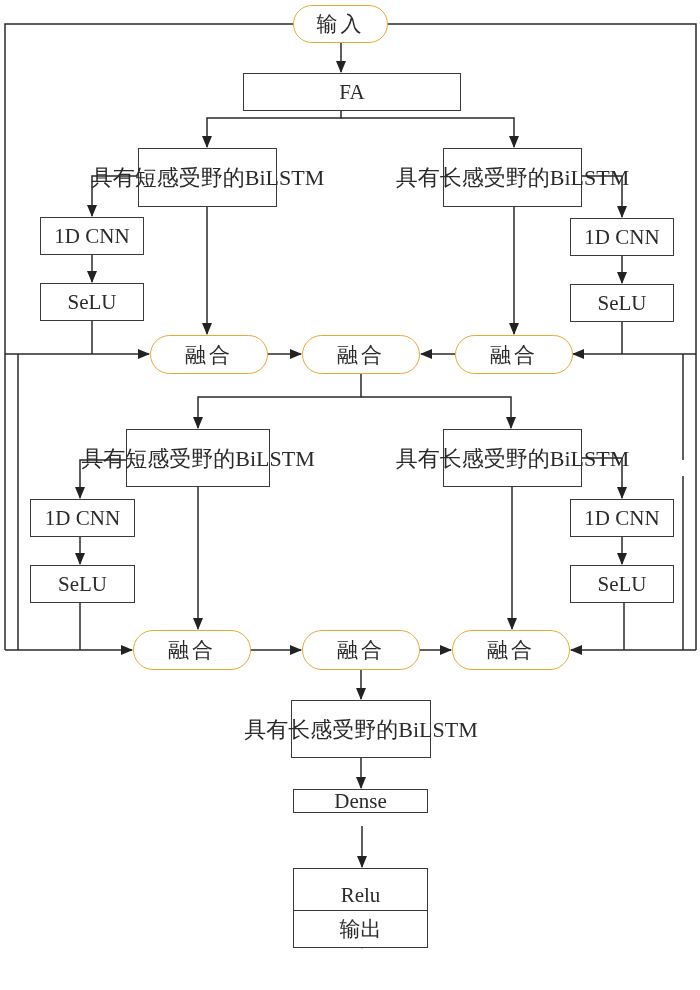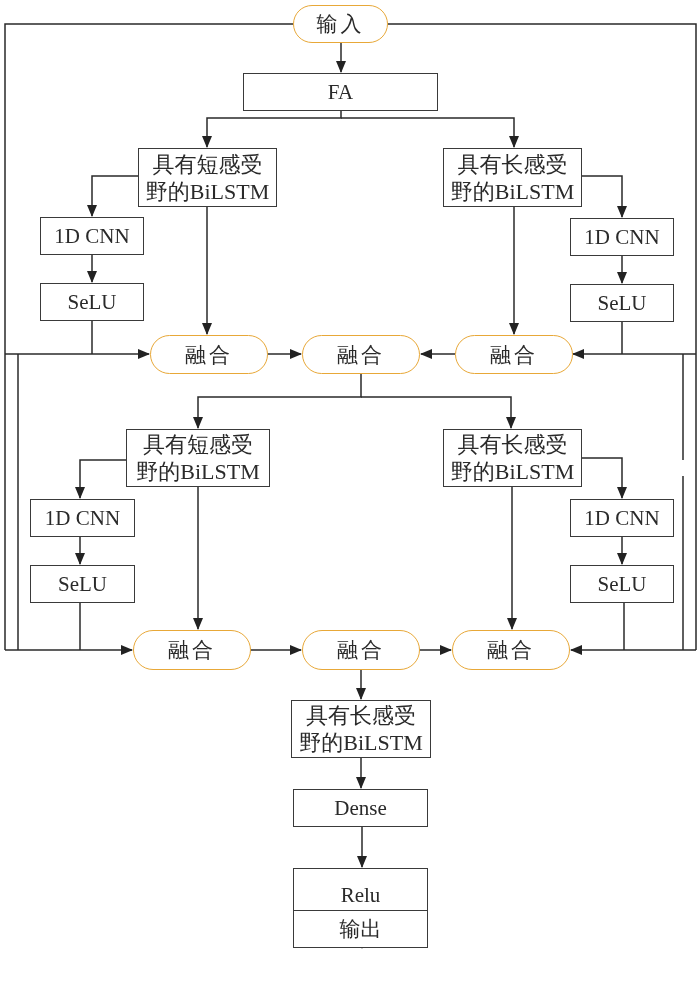--- a/index.html
+++ b/index.html
@@ -2,21 +2,21 @@
 <html><head>
 <meta charset="utf-8">
 <style>
   html, body { margin: 0; padding: 0; background: #ffffff; }
   body { width: 700px; height: 990px; position: relative; overflow: hidden;
          font-family: "Liberation Serif", "DejaVu Serif", serif; color: #2a2a2a; }
   svg.wires { position: absolute; left: 0; top: 0; width: 700px; height: 990px; }
   .node { position: absolute; box-sizing: border-box; display: flex; align-items: center;
           justify-content: center; text-align: center; background: #fff; color: #2a2a2a; }
   .box { border: 1.5px solid #3a3a3a; font-size: 21px; }
-  .box.two { font-size: 22px; line-height: 27px; flex-direction: column; }
+  .box.two { font-size: 22px; line-height: 27px; flex-direction: row; }
   .pill { border: 1.5px solid #e8a838; border-radius: 22px; font-size: 21px; letter-spacing: 3px; }
   .line { display: block; white-space: nowrap; }
 </style>
 </head>
 <body>
 
 <svg class="wires" xmlns="http://www.w3.org/2000/svg">
   <defs>
     <marker id="ah" viewBox="0 0 12 10" refX="11" refY="5" markerWidth="12" markerHeight="10" markerUnits="userSpaceOnUse" orient="auto">
       <path d="M0,0 L12,5 L0,10 Z" fill="#222"></path>
@@ -72,21 +72,21 @@
     <line x1="361" y1="757" x2="361" y2="788" marker-end="url(#ah)"></line>
     <line x1="362" y1="826" x2="362" y2="867" marker-end="url(#ah)"></line>
     <line x1="362" y1="906" x2="362" y2="948" marker-end="url(#ah)"></line>
   </g>
 </svg>
 
 <div class="node pill" style="left:293px;top:5px;width:95px;height:38px;">
   <span>输入</span>
 </div>
 
-<div class="node box" style="left:243px;top:73px;width:195px;height:38px;">
+<div class="node box" style="left:243px;top:73px;width:218px;height:38px;">
   <span>FA</span>
 </div>
 
 <div class="node box two" style="left:138px;top:148px;width:139px;height:59px;">
   <span class="line">具有短感受</span>
   <span class="line">野的BiLSTM</span>
 </div>
 <div class="node box two" style="left:443px;top:148px;width:139px;height:59px;">
   <span class="line">具有长感受</span>
   <span class="line">野的BiLSTM</span>
@@ -144,21 +144,21 @@
   <span>融合</span>
 </div>
 <div class="node pill" style="left:452px;top:630px;width:118px;height:40px;">
   <span>融合</span>
 </div>
 
 <div class="node box two" style="left:291px;top:700px;width:140px;height:58px;">
   <span class="line">具有长感受</span>
   <span class="line">野的BiLSTM</span>
 </div>
-<div class="node box" style="left:293px;top:789px;width:135px;height:38px;">
+<div class="node box" style="left:293px;top:789px;width:135px;height:24px;">
   <span>Dense</span>
 </div>
 <div class="node box" style="left:293px;top:868px;width:135px;height:55px;">
   <span>Relu</span>
 </div>
 <div class="node box" style="left:293px;top:910px;width:135px;height:38px;">
   <span>输出</span>
 </div>
 
 </body></html>

